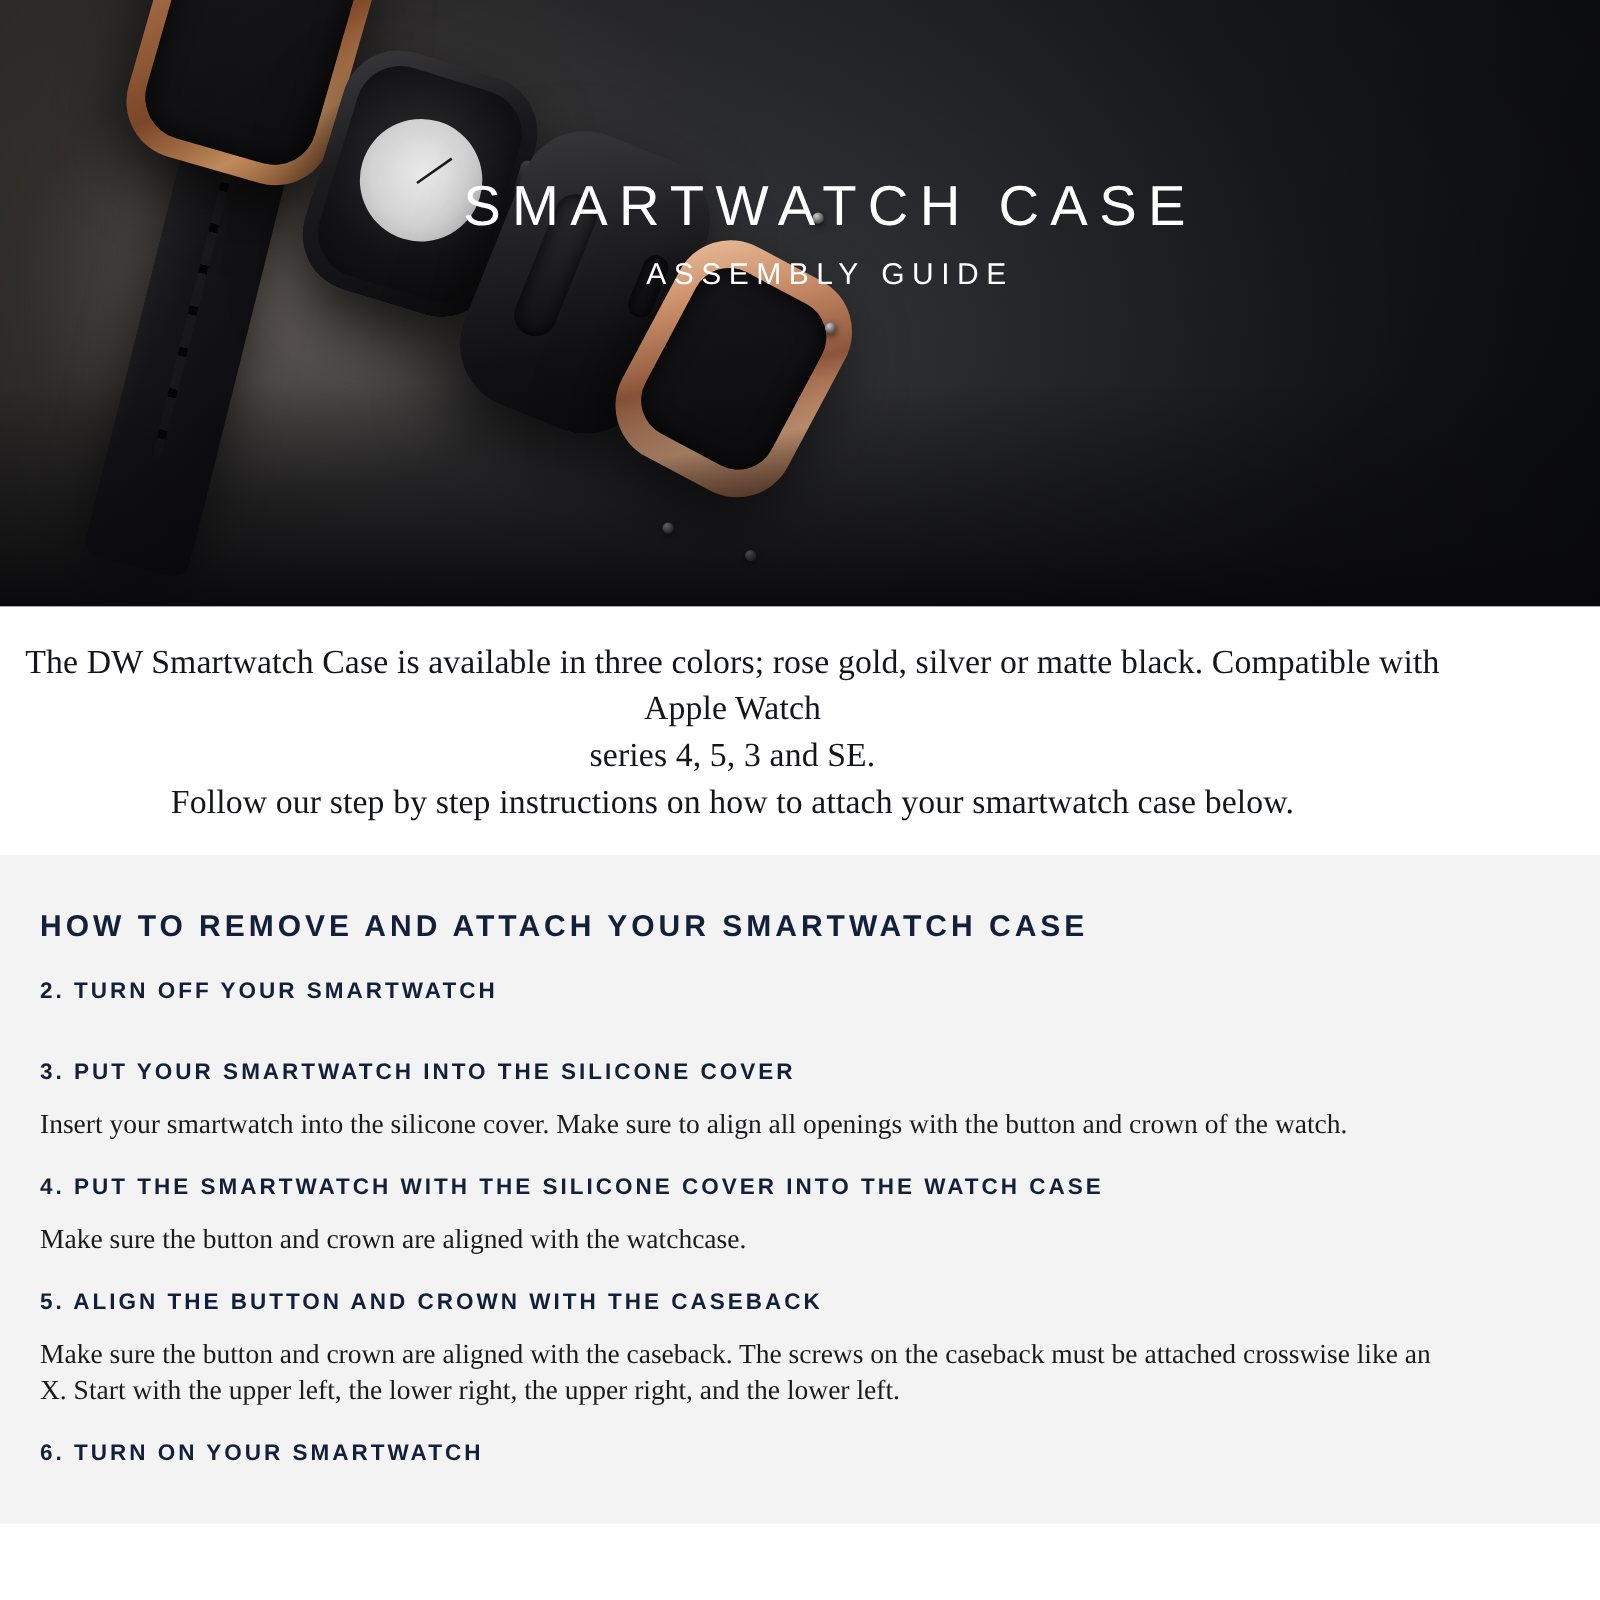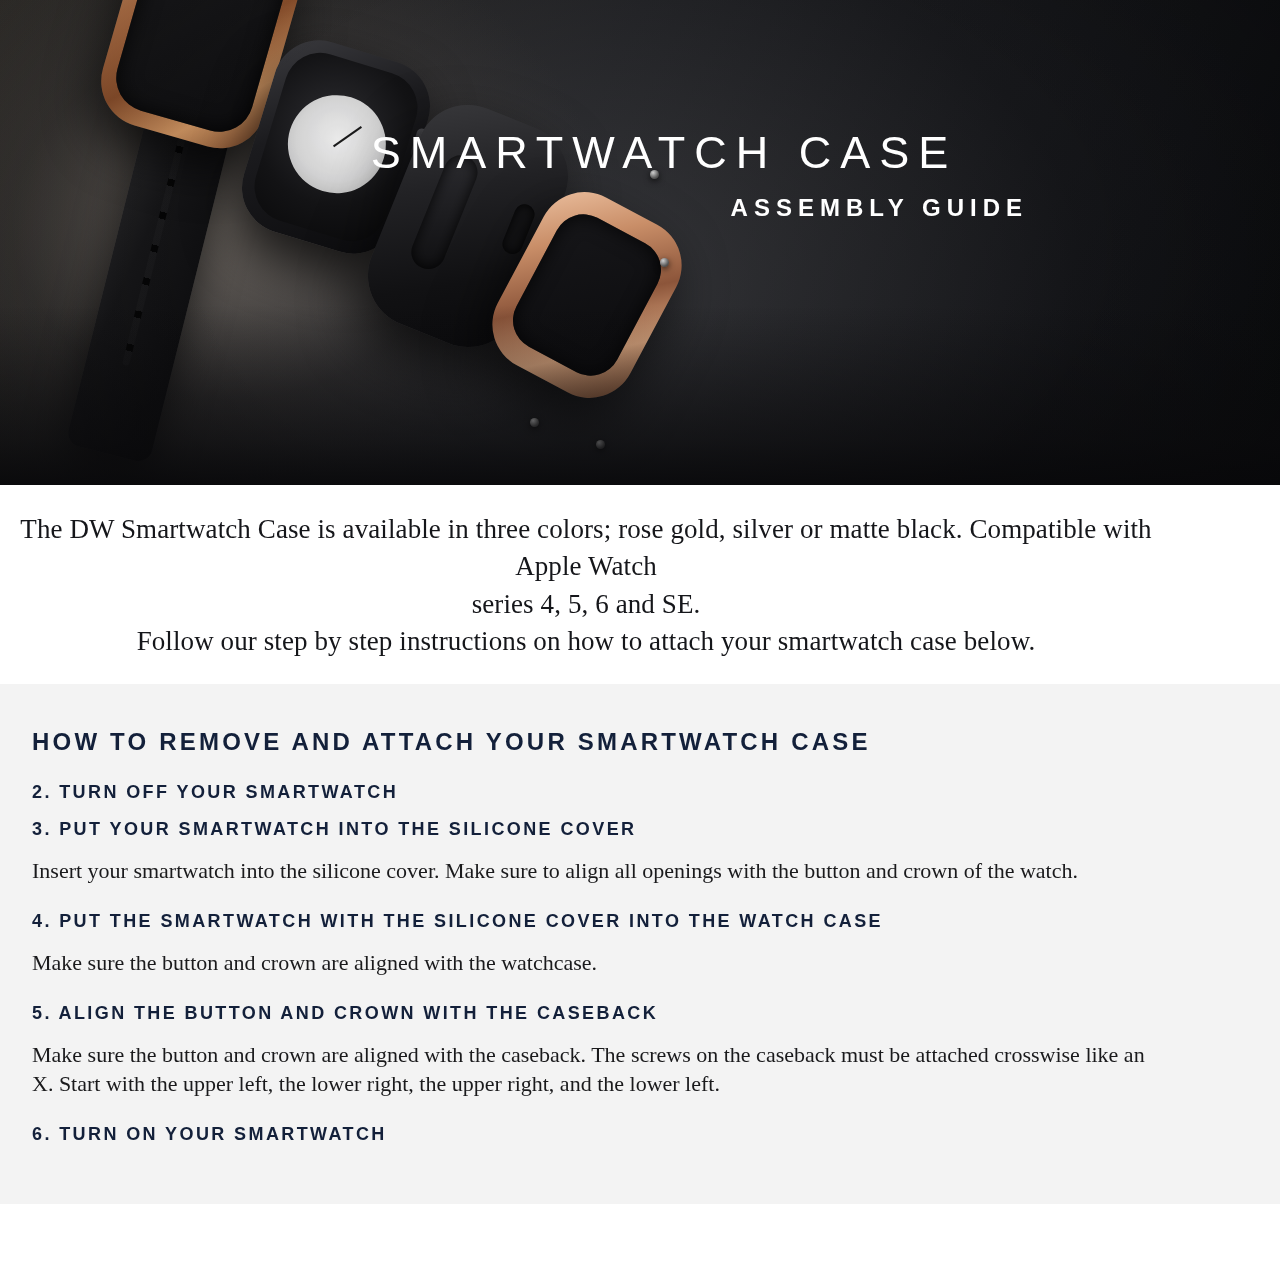--- a/index.html
+++ b/index.html
@@ -173,42 +173,41 @@
     position: absolute;
     width: 9px; height: 9px;
     border-radius: 50%;
     background: radial-gradient(circle at 35% 30%, #cfcfcf, #5c5c5c 60%, #2a2a2a 100%);
     box-shadow: 0 2px 6px rgba(0,0,0,0.7);
   }
 
   .hero-text {
     position: absolute;
     left: 0;
-    top: 128px;
+    top: 140px;
     width: 1028px;
     text-align: center;
     padding-left: 300px;
   }
   .hero-title {
     color: #ffffff;
     font-family: "Liberation Sans", sans-serif;
     font-size: 45px;
     font-weight: 400;
     letter-spacing: 9px;
     line-height: 1.1;
     margin: 0;
   }
   .hero-sub {
     color: #ffffff;
     font-family: "Liberation Sans", sans-serif;
     font-size: 24px;
-    font-weight: 700;
+    font-weight: 400;
     letter-spacing: 6px;
     margin: 16px 0 0 0;
-    text-align: right;
   }
 
   
   .intro {
     width: 1172px;
     background: #ffffff;
     padding: 26px 20px 24px 20px;
     text-align: center;
   }
   .intro p {
@@ -245,21 +244,21 @@
     margin: 0 0 16px 0;
   }
   .step-body {
     font-family: "Liberation Serif", serif;
     font-size: 22px;
     line-height: 1.32;
     color: #1a1a1c;
     margin: 0 0 26px 0;
     max-width: 1120px;
   }
-  .step-head.tight { margin-bottom: 16px; }
+  .step-head.tight { margin-bottom: 44px; }
 </style>
 </head>
 <body>
 
 <div class="hero">
   <div class="hero-bg"></div>
 
   <div class="product-stage">
     <div class="band"></div>
     <div class="case-gold"></div>
@@ -282,21 +281,21 @@
 
   <div class="hero-text">
     <h1 class="hero-title">SMARTWATCH CASE</h1>
     <p class="hero-sub">ASSEMBLY GUIDE</p>
   </div>
 </div>
 
 <div class="intro">
   <div class="line-block">
     <p>The DW Smartwatch Case is available in three colors; rose gold, silver or matte black. Compatible with Apple Watch</p>
-    <p>series 4, 5, 6 and SE.</p>
+    <p>series 4, 5, 3 and SE.</p>
     <p>Follow our step by step instructions on how to attach your smartwatch case below.</p>
   </div>
 </div>
 
 <div class="instructions">
   <h2 class="section-title">HOW TO REMOVE AND ATTACH YOUR SMARTWATCH CASE</h2>
 
 
   <h3 class="step-head tight">2. TURN OFF YOUR SMARTWATCH</h3>
 

